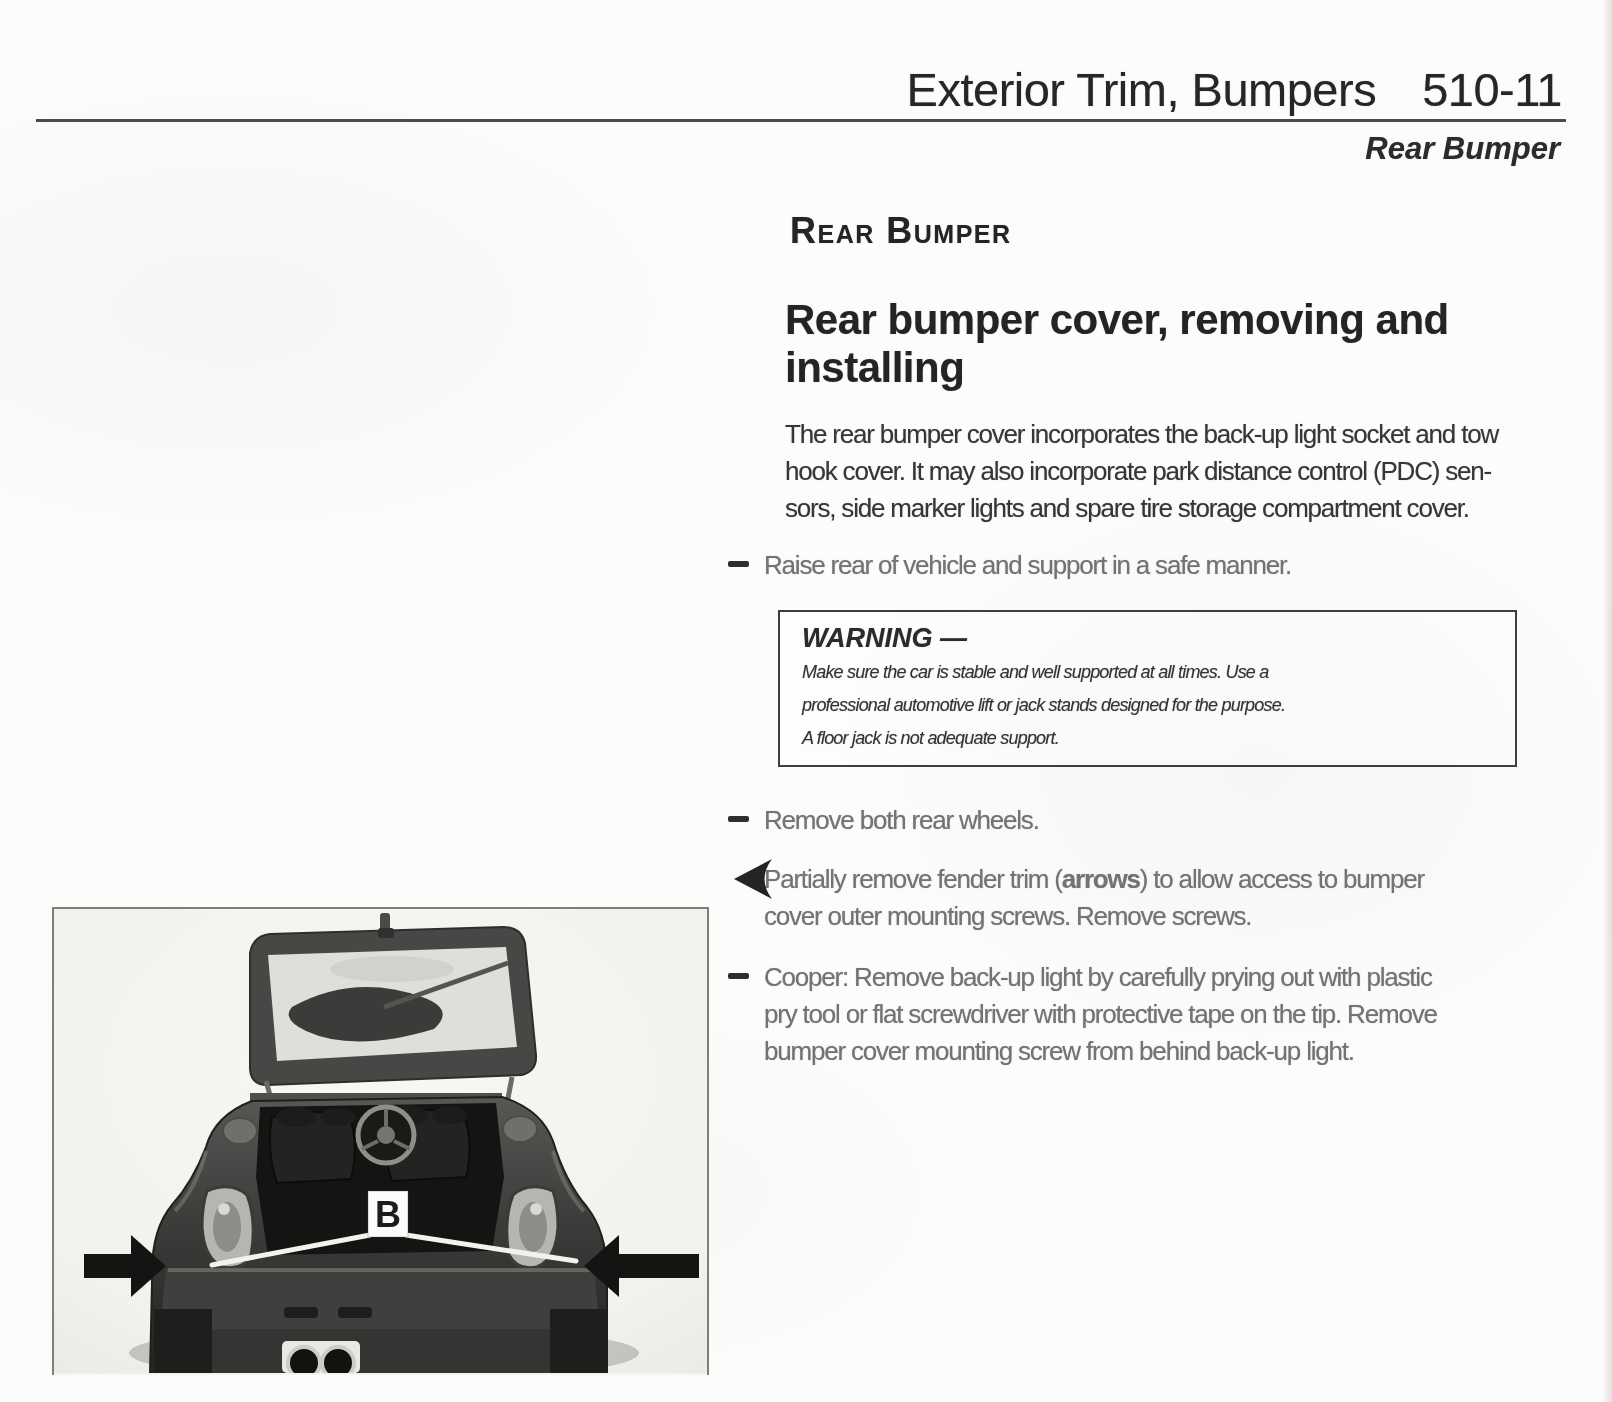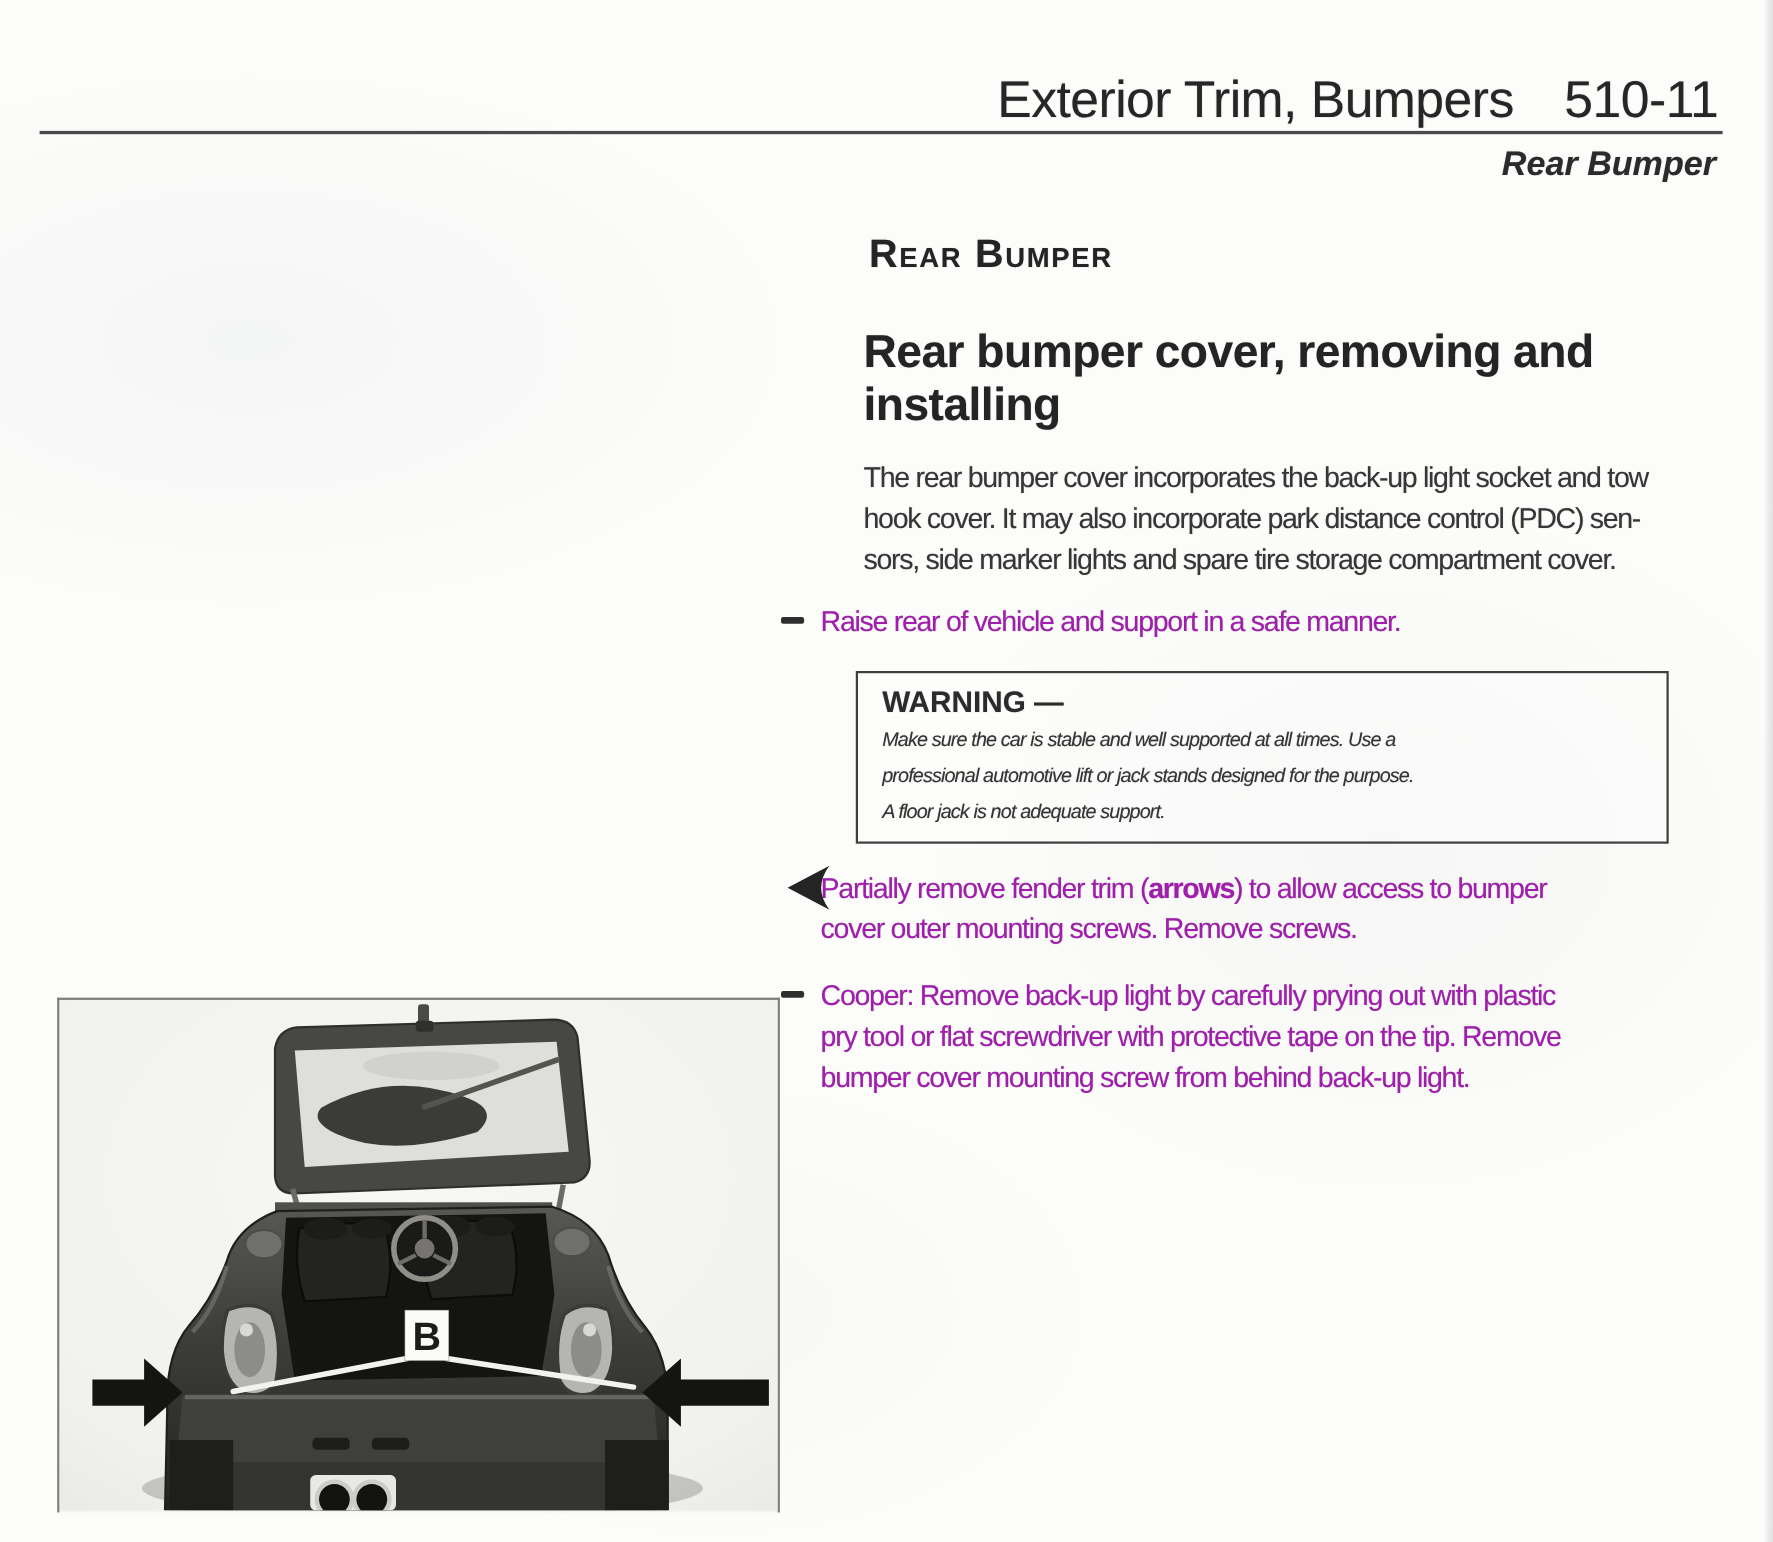--- a/index.html
+++ b/index.html
@@ -52,38 +52,38 @@
   }
   .subsection-heading{
     margin:44px 0 0 55px;
     font-size:42px;font-weight:700;letter-spacing:-0.5px;color:#242424;
   }
   .intro{
     margin:24px 0 0 55px;
     font-size:26px;line-height:37px;letter-spacing:-1.2px;color:#363636;
   }
   .step{
-    position:relative;margin-left:16px;
-    font-size:26px;line-height:37px;letter-spacing:-1.2px;color:#a21caf;
+    position:relative;margin-left:34px;
+    font-size:26px;line-height:37px;letter-spacing:-1.2px;color:#737373;
   }
   .step .dash{
     position:absolute;left:-36px;top:14px;width:21px;height:6px;
     background:#2e2e2e;border-radius:2px;
   }
   .step .pointer{
     position:absolute;left:-32px;top:-4px;width:42px;height:44px;
   }
   .warning-box{
     margin-left:48px;width:739px;box-sizing:border-box;
     border:2px solid #3e3e3e;
     padding:8px 20px 10px 22px;
     background:rgba(255,255,255,0.25);
   }
   .warning-label{
-    font-size:27px;font-weight:700;line-height:36px;color:#2b2b2b;
+    font-size:27px;font-weight:700;font-style:italic;line-height:36px;color:#2b2b2b;
   }
   .warning-text{
     font-size:18px;font-style:italic;line-height:33px;letter-spacing:-0.8px;color:#343434;
   }
   b{font-weight:700;}
   
   .figure-box{
     position:absolute;left:52px;top:907px;width:657px;height:468px;
     box-sizing:border-box;
     border:2px solid #7e7e7c;border-bottom:none;
@@ -111,20 +111,24 @@
     <h2 class="subsection-heading">Rear bumper cover, removing and installing</h2>
     <p class="intro">The rear bumper cover incorporates the back-up light socket and tow<br>hook cover. It may also incorporate park distance control (PDC) sen-<br>sors, side marker lights and spare tire storage compartment cover.</p>
     <div id="flow">
         <div class="step" style="margin-top: 20px;">
           <span class="dash"></span>
           <div class="step-text">Raise rear of vehicle and support in a safe manner.</div>
         </div>
         <div class="warning-box" style="margin-top: 26px;">
           <div class="warning-label">WARNING —</div>
           <div class="warning-text">Make sure the car is stable and well supported at all times. Use a<br>professional automotive lift or jack stands designed for the purpose.<br>A floor jack is not adequate support.</div>
+        </div>
+        <div class="step" style="margin-top: 35px;">
+          <span class="dash"></span>
+          <div class="step-text">Remove both rear wheels.</div>
         </div>
         <div class="step" style="margin-top: 22px;">
           <span class="pointer"><svg width="42" height="44" viewBox="0 0 42 44">
               <path d="M2,22 L40,2 Q25,22 40,42 Z" fill="#242424"></path>
             </svg></span>
           <div class="step-text">Partially remove fender trim (<b>arrows</b>) to allow access to bumper<br>cover outer mounting screws. Remove screws.</div>
         </div>
         <div class="step" style="margin-top: 24px;">
           <span class="dash"></span>
           <div class="step-text">Cooper: Remove back-up light by carefully prying out with plastic<br>pry tool or flat screwdriver with protective tape on the tip. Remove<br>bumper cover mounting screw from behind back-up light.</div>

